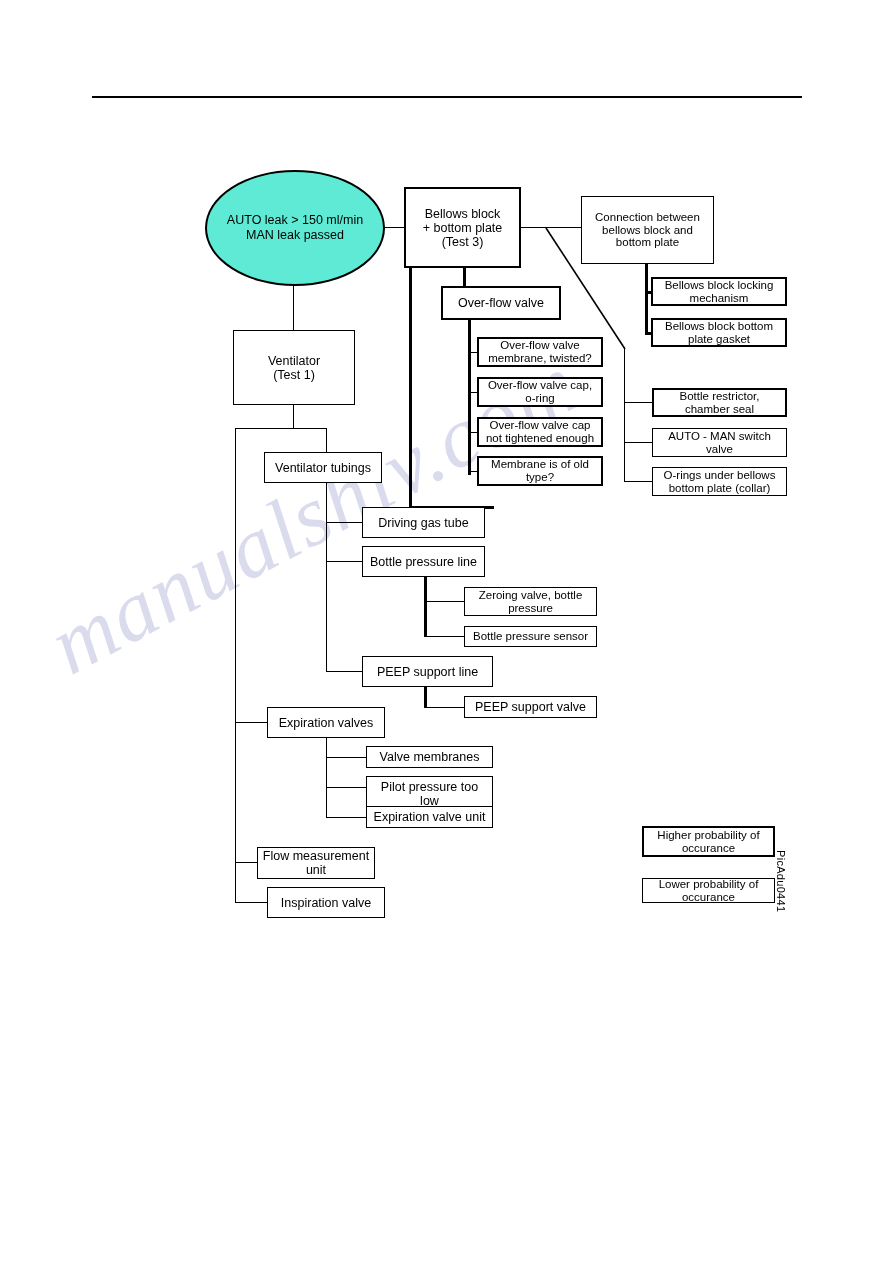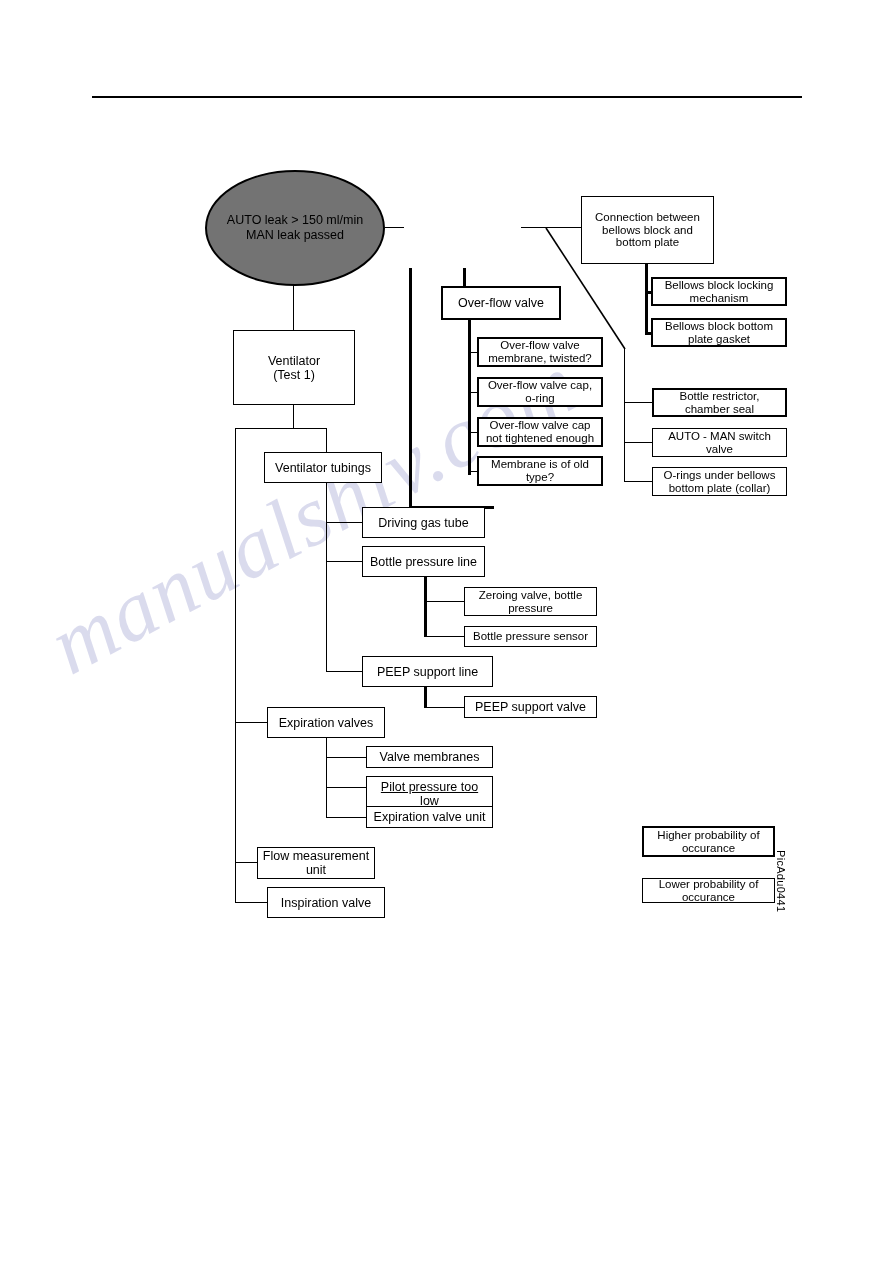--- a/index.html
+++ b/index.html
@@ -63,21 +63,21 @@
     line-height: 1.12;
     padding: 1px 3px;
     z-index: 5;
   }
   .node.thick { border-width: 2.5px; }
   .node.big { font-size: 12.5px; }
 
   .ellipse {
     position: absolute;
     box-sizing: border-box;
-    background: #737373;
+    background: #5eead4;
     border: 2px solid #000;
     border-radius: 50%;
     display: flex;
     align-items: center;
     justify-content: center;
     text-align: center;
     font-size: 12.5px;
     line-height: 1.22;
     z-index: 5;
   }
@@ -175,20 +175,25 @@
   <div class="ln v" style="left:326px; top:738px; height:80px;"></div>
   <div class="ln h" style="left:326px; top:757px; width:40px;"></div>
   <div class="ln h" style="left:326px; top:787px; width:40px;"></div>
   <div class="ln h" style="left:326px; top:817px; width:40px;"></div>
 
   <div class="ellipse" style="left:205px; top:170px; width:180px; height:116px;">
     <span style="white-space:pre-line;">AUTO leak &gt; 150 ml/min
 MAN leak passed</span>
   </div>
 
+  <div class="node thick big" style="left:404px; top:187px; width:117px; height:81px;">
+    <span style="white-space:pre-line;">Bellows block
++ bottom plate
+(Test 3)</span>
+  </div>
 
   <div class="node" style="left:581px; top:196px; width:133px; height:68px;">
     <span style="white-space:pre-line;">Connection between
 bellows block and
 bottom plate</span>
   </div>
 
   <div class="node thick" style="left:651px; top:277px; width:136px; height:29px;">
     <span style="white-space:pre-line;">Bellows block locking
 mechanism</span>
@@ -274,21 +279,21 @@
   </div>
 
   <div class="node big" style="left:267px; top:707px; width:118px; height:31px;">
     <span style="white-space:pre-line;">Expiration valves</span>
   </div>
 
   <div class="node big" style="left:366px; top:746px; width:127px; height:22px;">
     <span style="white-space:pre-line;">Valve membranes</span>
   </div>
 
-  <div class="node big" style="left:366px; top:776px; width:127px; height:36px;text-decoration:underline;">
+  <div class="node big" style="left:366px; top:776px; width:127px; height:36px;">
     <span style="white-space:pre-line;">Pilot pressure too low</span>
   </div>
 
   <div class="node big" style="left:366px; top:806px; width:127px; height:22px;">
     <span style="white-space:pre-line;">Expiration valve unit</span>
   </div>
 
   <div class="node big" style="left:257px; top:847px; width:118px; height:32px;">
     <span style="white-space:pre-line;">Flow measurement
 unit</span>

